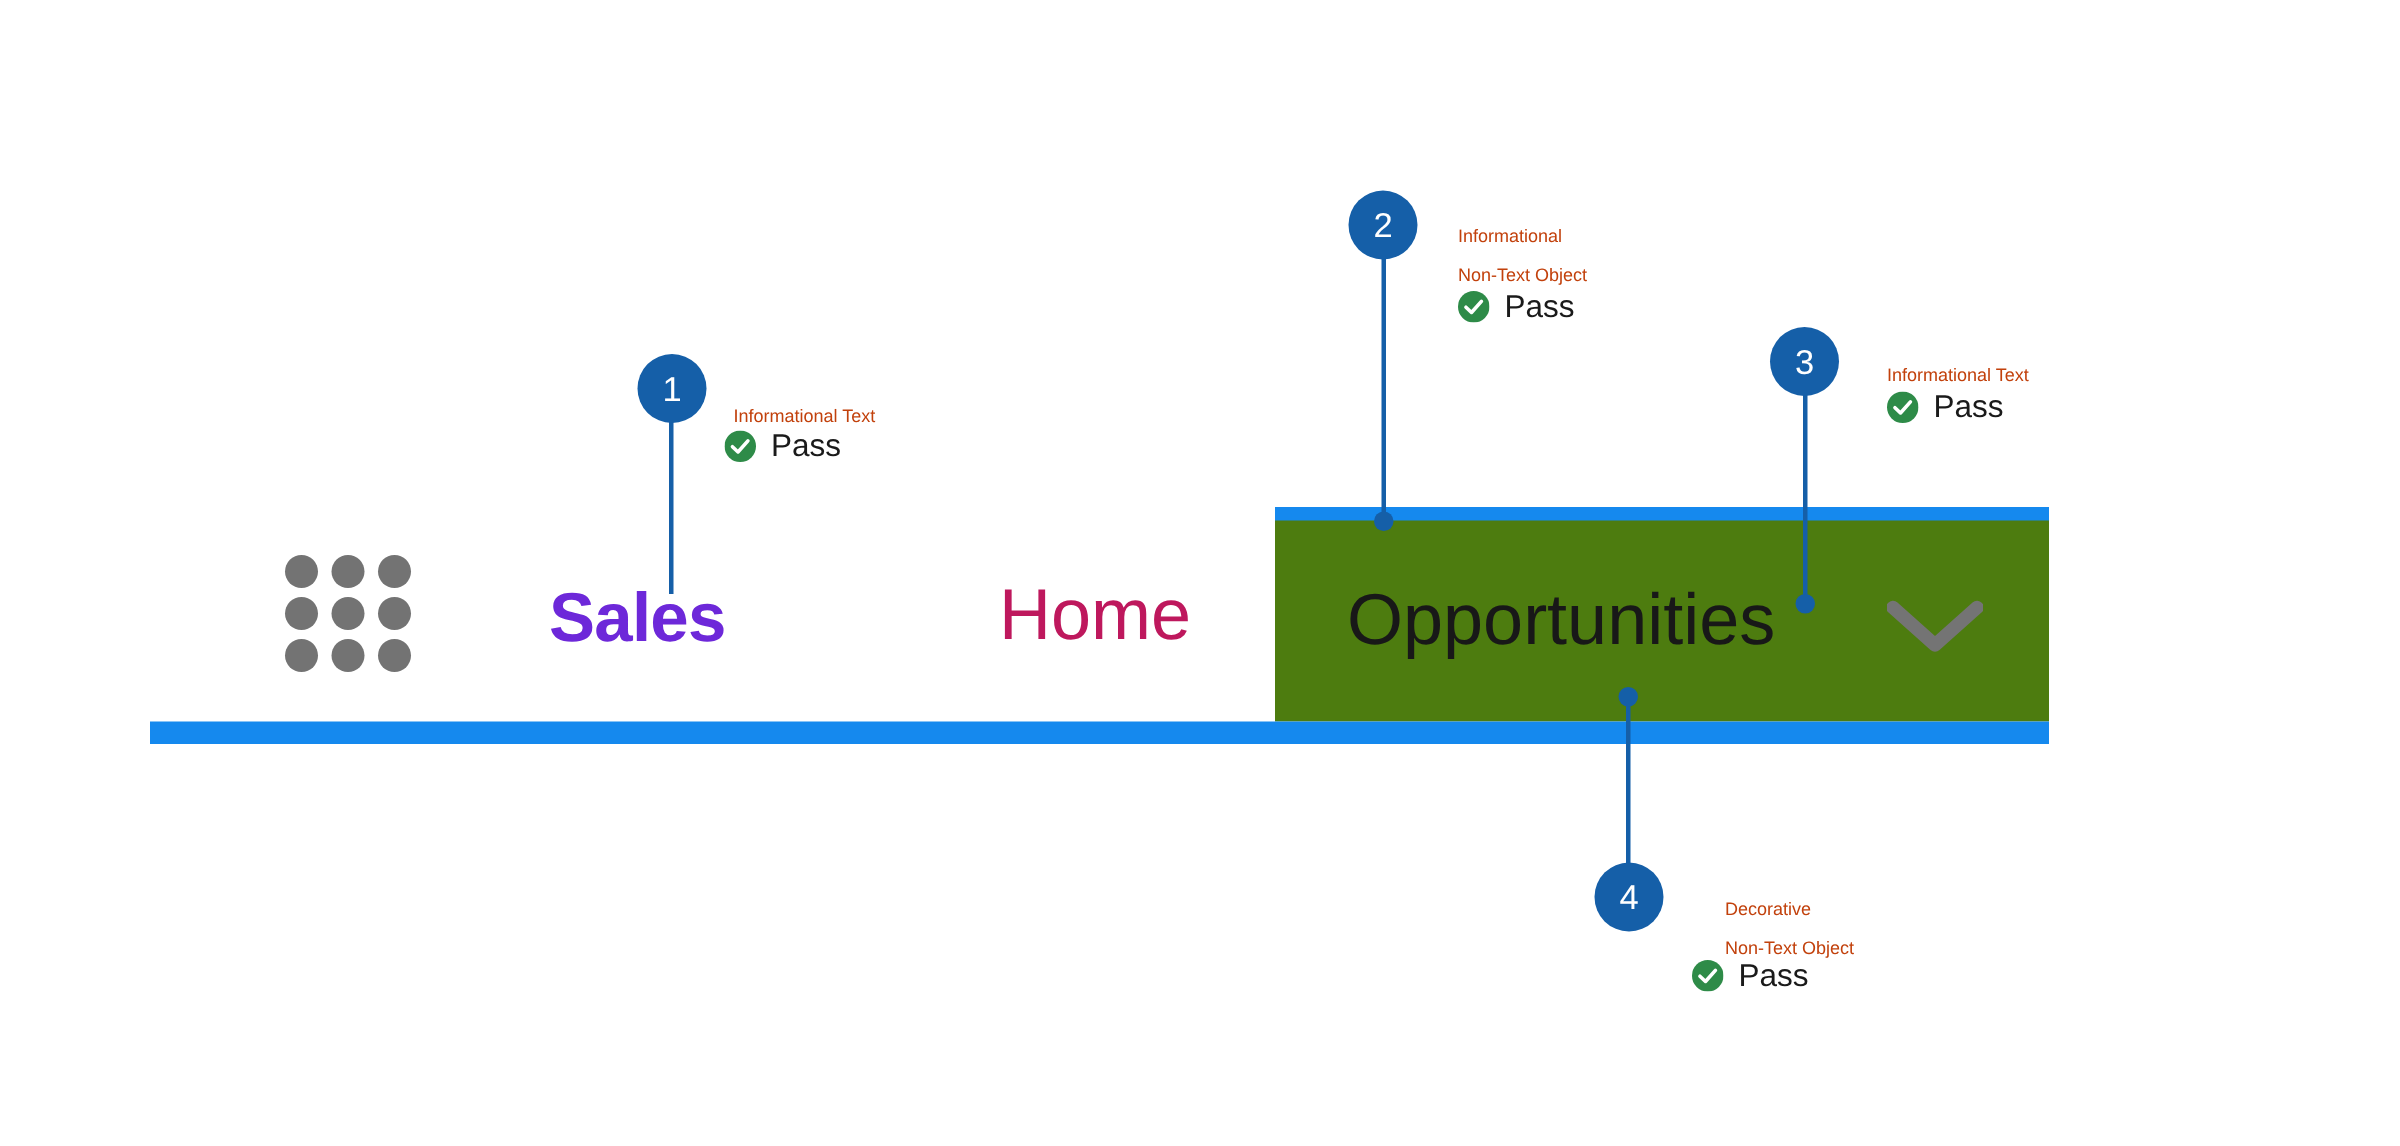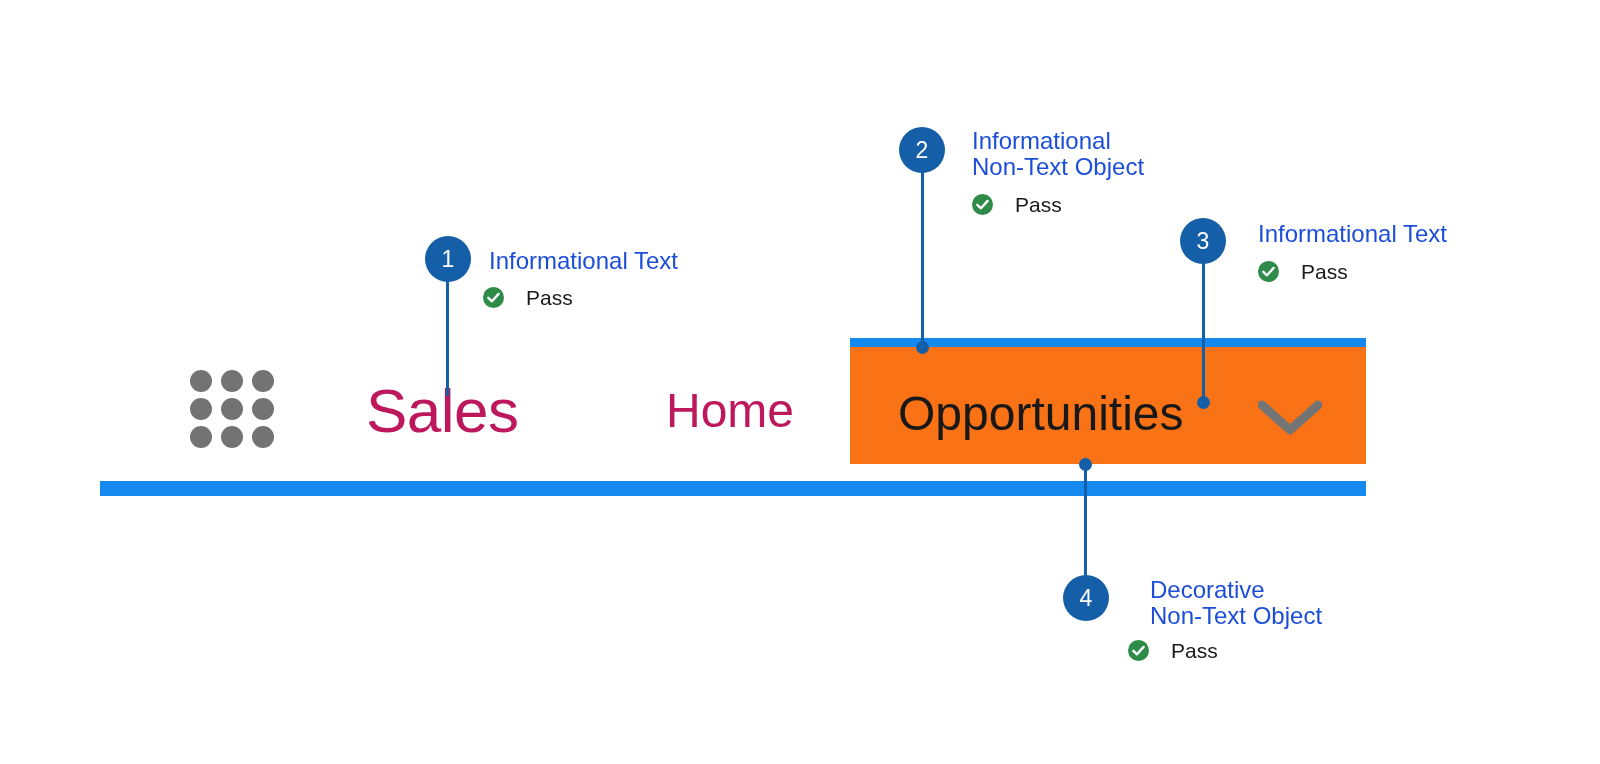--- a/index.html
+++ b/index.html
@@ -50,45 +50,45 @@
     position: absolute;
     width: 22px;
     height: 22px;
     border-radius: 50%;
     background: #737373;
   }
   .app-name {
     position: absolute;
     left: 266px;
     top: 30px;
-    font-size: 62px;
-    color: #be185d;
+    font-size: 46px;
+    color: #6d28d9;
     letter-spacing: -0.5px;
     line-height: 86px;
     white-space: nowrap;
-    font-weight: 400;
+    font-weight: 700;
   }
   .nav-tab {
     position: absolute;
     top: 30px;
     font-size: 48px;
     color: #be185d;
     line-height: 86px;
     white-space: nowrap;
     font-weight: 400;
   }
   .nav-tab-home { left: 566px; }
 
   .nav-tab-active-wrap {
     position: absolute;
     left: 750px;
     top: 0px;
     width: 516px;
-    height: 126px;
-    background: #f97316;
+    height: 143px;
+    background: #4d7c0f;
     border-top: 9px solid #1589ee;
     box-sizing: border-box;
   }
   .nav-tab-active-label {
     position: absolute;
     left: 48px;
     top: 24px;
     font-size: 48px;
     color: #181818;
     line-height: 86px;
@@ -126,31 +126,32 @@
   .leader-dot {
     position: absolute;
     width: 13px;
     height: 13px;
     border-radius: 50%;
     background: #155fa8;
     z-index: 3;
   }
   .anno-label {
     position: absolute;
-    font-size: 24px;
-    color: #1d4ed8;
+    font-size: 12px;
+    color: #c2410c;
     line-height: 26px;
     white-space: pre-line;
     z-index: 4;
+    margin-top: 16px;
   }
   .anno-result {
     position: absolute;
     display: flex;
     align-items: center;
-    gap: 22px;
+    gap: 10px;
     z-index: 4;
     text-align: right;
   }
   .check-icon {
     width: 21px;
     height: 21px;
     flex: 0 0 21px;
   }
   .check-icon svg { display: block; }
   .anno-result-text {

